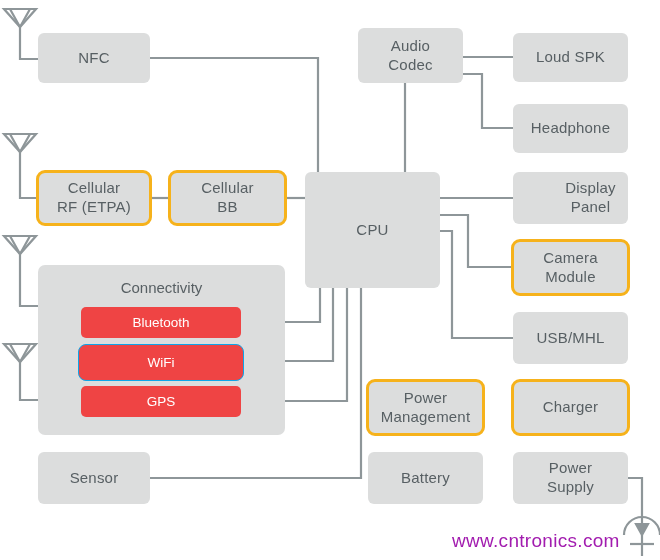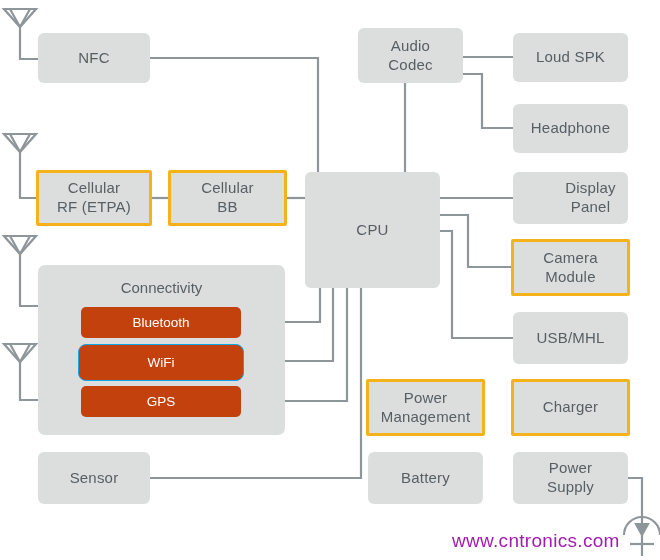--- a/index.html
+++ b/index.html
@@ -26,41 +26,41 @@
     text-align:center;
     color:#575f63;
     font-size:15px;
     line-height:1.25;
     letter-spacing:.2px;
     border:3px solid transparent;
     z-index:3;
   }
   .blk.hl{
     border:3px solid #f6b21b;
-    border-radius:2px;
+    border-radius:9px;
   }
   .blk .lbl{display:block;white-space:pre-line;}
 
   
   .group{
     position:absolute;
     background:#dcdddd;
     border-radius:7px;
     box-sizing:border-box;
     z-index:2;
   }
   .group-title{
     position:absolute;left:0;right:0;top:14px;
     text-align:center;
     color:#575f63;
     font-size:15px;
   }
   .sub{
     position:absolute;
-    background:#c2410c;
+    background:#ef4444;
     border-radius:5px;
     box-sizing:border-box;
     display:flex;align-items:center;justify-content:center;
     color:#ffffff;
     font-size:13.5px;
     border:3px solid transparent;
     z-index:3;
   }
   .sub.hl{
     border:1px solid #0ea5e9;

